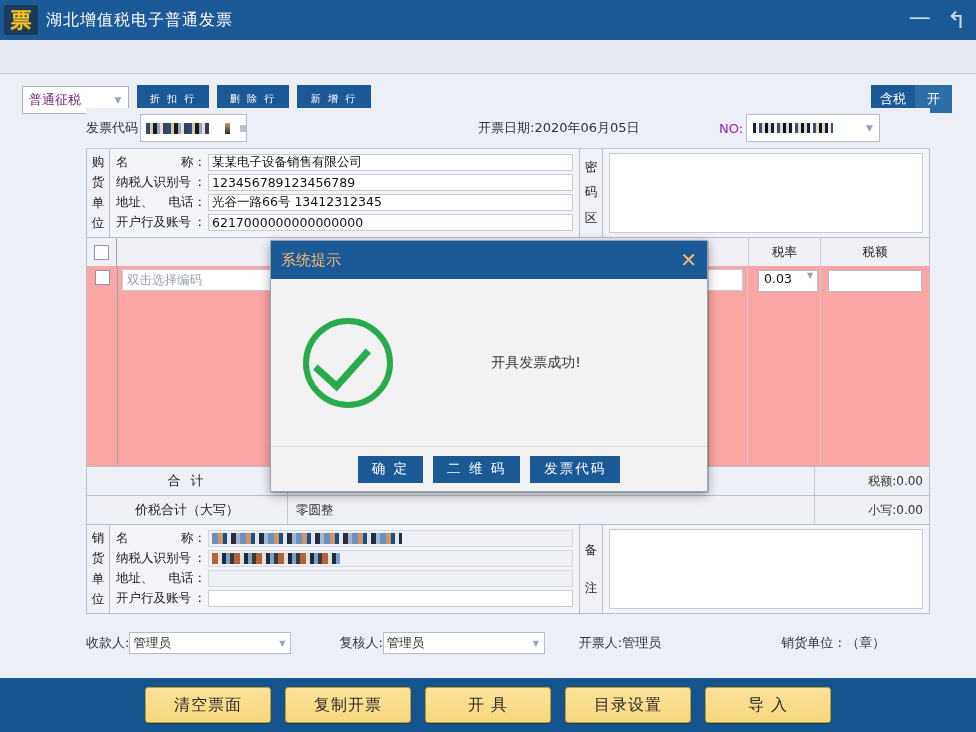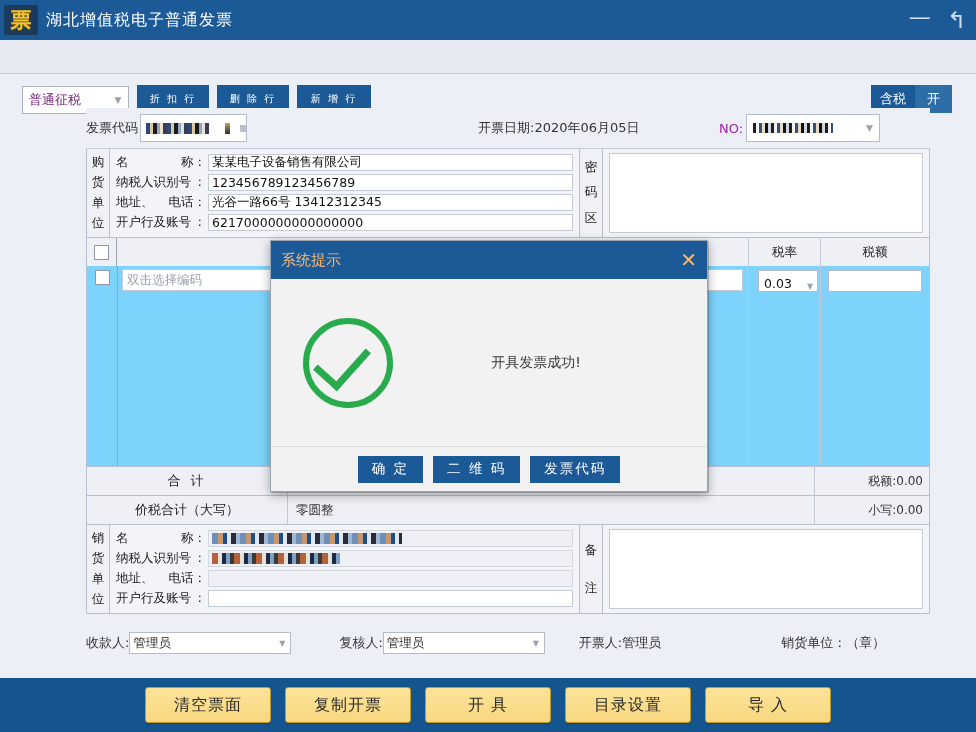--- a/index.html
+++ b/index.html
@@ -110,21 +110,21 @@
   }
   .finput.flat{background:#eef0f5;border:1px solid #d2d7e0;}
   .pw-col{
     width:22px;border-left:1px solid #b9c0cd;border-right:1px solid #b9c0cd;
     display:flex;flex-direction:column;align-items:center;justify-content:space-around;
     font-size:12.5px;padding:6px 0;background:#eff1f6;
   }
   .pw-box{width:312px;background:#fff;border:1px solid #c4cad6;margin:4px 6px;}
 
   
-  .tbl{border:1px solid #b9c0cd;border-top:none;background:#7dd3fc;}
+  .tbl{border:1px solid #b9c0cd;border-top:none;background:#fca5a5;}
   .thead{display:flex;height:28px;align-items:stretch;background:#eef0f6;}
   .th{
     display:flex;align-items:center;justify-content:center;
     font-size:12.5px;color:#222;border-right:1px solid #c3c9d6;
     box-sizing:border-box;
   }
   .th.chk{width:30px;border-right:1px solid #9aa3b1;}
   .th.name{flex:1;}
   .th.rate{width:72px;}
   .th.amt{width:108px;border-right:none;}
@@ -133,21 +133,21 @@
   .tb-main{flex:1;padding-top:3px;}
   .tb-rate{width:72px;border-left:1px solid #c3c9d6;padding-top:4px;display:flex;justify-content:center;}
   .tb-amt{width:108px;border-left:1px solid #c3c9d6;padding-top:4px;display:flex;justify-content:center;}
   .cbox{width:13px;height:13px;background:#fff;border:1px solid #8f98a8;}
   .item-input{
     margin:0 4px;height:20px;background:#fff;border:1px solid #c4cad6;
     display:flex;align-items:center;padding-left:4px;font-size:12.5px;color:#9aa0ab;
   }
   .rate-sel{
     width:58px;height:20px;background:#fff;border:1px solid #b5bcc9;
-    display:flex;align-items:flex-end;font-size:12.5px;color:#111;margin-left:8px;
+    display:flex;align-items:flex-start;font-size:12.5px;color:#111;margin-left:8px;
   }
   .rate-sel .v{padding-left:5px;flex:1;}
   .rate-sel .a{width:14px;text-align:center;color:#9aa3b1;font-size:8px;}
   .amt-input{width:92px;height:20px;background:#fff;border:1px solid #b5bcc9;}
 
   
   .trow{display:flex;height:28px;border:1px solid #b9c0cd;border-top:none;background:#eef0f6;align-items:stretch;}
   .tcell-l{width:200px;display:flex;align-items:center;justify-content:center;font-size:13px;letter-spacing:3px;border-right:1px solid #c3c9d6;}
   .tcell-l.nosp{letter-spacing:0;}
   .tcell-m{flex:1;display:flex;align-items:center;padding-left:8px;font-size:12.5px;color:#333;}

